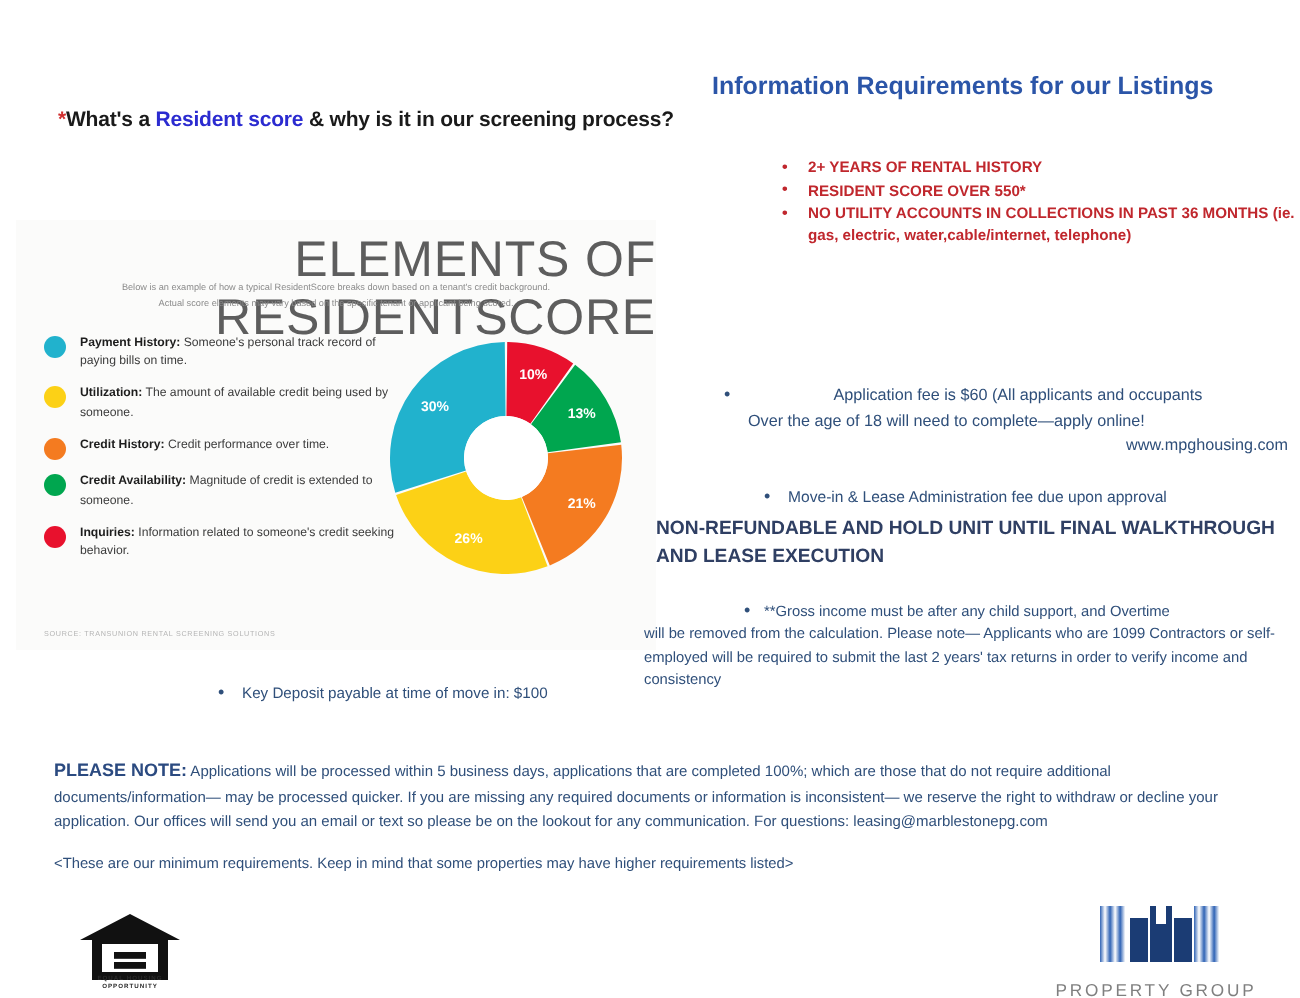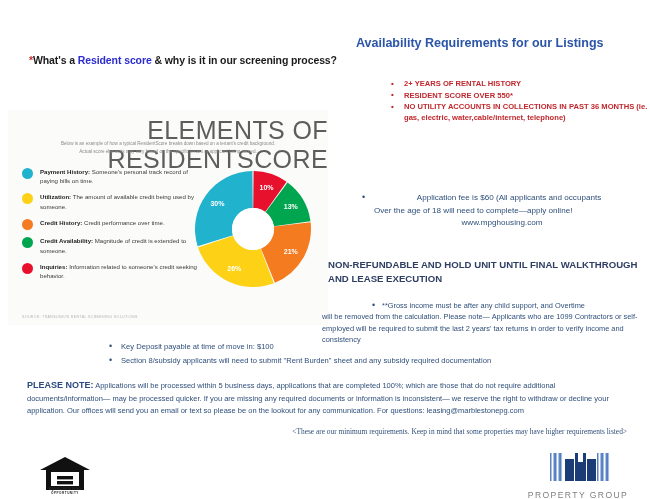--- a/index.html
+++ b/index.html
@@ -152,21 +152,21 @@
     position: relative;
     text-align: center;
     padding-left: 14px;
   }
   #app-fee-block .bullet-row::before {
     content: "\2022";
     position: absolute; left: 2px; top: -1px;
     font-size: 9px;
   }
   #app-fee-line2 { text-align: left; padding-left: 14px; }
-  #app-fee-url { text-align: center; padding-left: 0; }
+  #app-fee-url { text-align: right; padding-left: 0; }
 
   #movein-row {
     position: absolute;
     left: 44px; top: 244px;
     width: 266px;
     font-size: 7.8px;
     color: #2f4f7a;
     padding-left: 14px;
     position: absolute;
   }
@@ -228,24 +228,23 @@
   }
   #please-note .pn-label {
     font-weight: bold;
     font-size: 9px;
     color: #2b4a80;
   }
   #min-req-line {
     position: absolute;
     left: 27px; top: 427px;
     width: 600px;
-    text-align: right;
+    text-align: left;
     font-size: 7.4px;
     color: #2f4f7a;
-    font-family: Liberation Serif, serif;
   }
 
   
   #eho-logo {
     position: absolute;
     left: 38px; top: 455px;
     width: 54px; height: 42px;
   }
   #eho-caption {
     position: absolute;
@@ -341,45 +340,45 @@
           </g>
         <circle cx="59" cy="59" r="21" fill="#ffffff"></circle>
       </svg>
     </div>
 
     <div id="source-note">SOURCE: TRANSUNION RENTAL SCREENING SOLUTIONS</div>
   </div>
 </div>
 
 <div id="right-col">
-  <div id="app-req-title">Availability Requirements for our Listings</div>
+  <div id="app-req-title">Information Requirements for our Listings</div>
 
   <ul id="req-list">
     <li>2+ YEARS OF RENTAL HISTORY</li>
     <li>RESIDENT SCORE OVER 550*</li>
     <li>NO UTILITY ACCOUNTS IN COLLECTIONS IN PAST 36 MONTHS (ie. gas, electric, water,cable/internet, telephone)</li>
   </ul>
 
   <div id="app-fee-block">
     <div class="bullet-row">Application fee is $60 (All applicants and occupants</div>
     <div id="app-fee-line2">Over the age of 18 will need to complete—apply online!</div>
     <div id="app-fee-url">www.mpghousing.com</div>
   </div>
 
+  <div id="movein-row">Move-in &amp; Lease Administration fee due upon approval</div>
 
   <div id="nonrefundable">NON-REFUNDABLE AND HOLD UNIT UNTIL FINAL WALKTHROUGH AND LEASE EXECUTION</div>
 
   <div id="gross-note">
     <span class="lead">**Gross income must be after any child support, and Overtime</span><span>will be removed from the calculation.  Please note— Applicants who are 1099 Contractors or self-employed will be required to submit the last 2 years' tax returns in order to verify income and consistency</span>
   </div>
 </div>
 
 <div id="mid-bullets">
   <div class="mb">Key Deposit payable at time of move in: $100</div>
-  <div class="mb">Section 8/subsidy applicants will need to submit "Rent Burden" sheet and any subsidy required documentation</div>
 </div>
 
 <div id="please-note">
   <span class="pn-label">PLEASE NOTE:</span><span> Applications will be processed within 5 business days, applications that are completed 100%;  which are those that do not require additional documents/information— may be processed quicker.  If you are missing any required documents or information is inconsistent— we reserve the right to withdraw or decline your application.  Our offices will send you an email or text so please be on the lookout for any communication.  For questions: leasing@marblestonepg.com</span>
 </div>
 <div id="min-req-line">&lt;These are our minimum requirements. Keep in mind that some properties may have higher requirements listed&gt;</div>
 
 <div id="eho-logo">
   <svg width="54" height="42" viewBox="0 0 54 42">
     <polygon points="27,2 52,15 46,15 46,17 8,17 8,15 2,15" fill="#111"></polygon>

